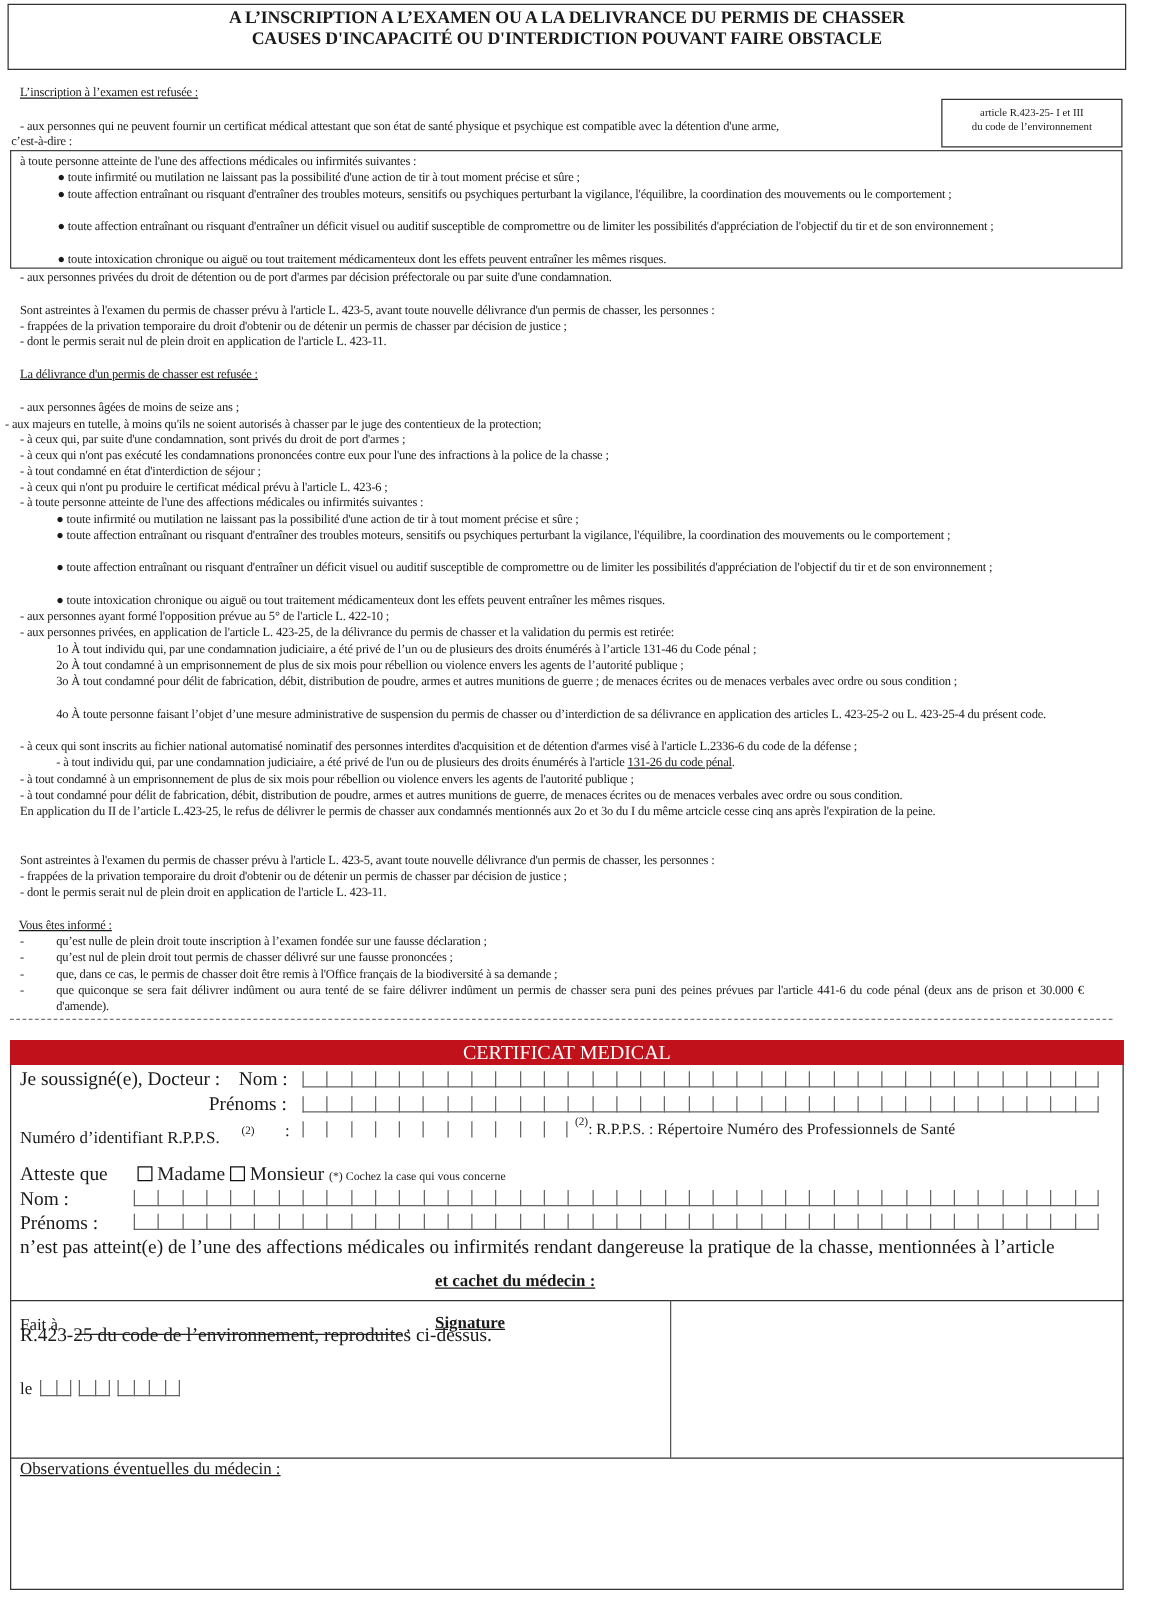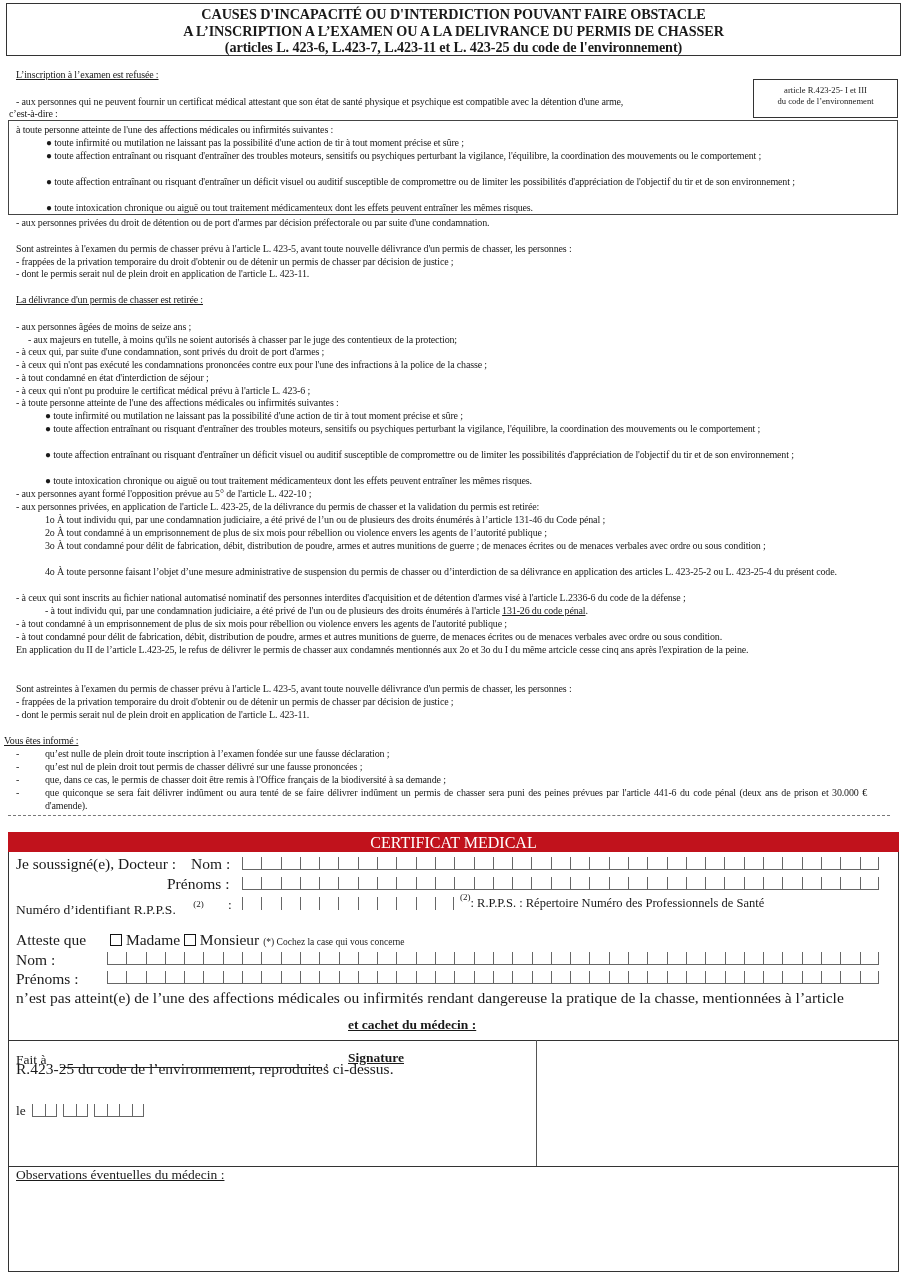--- a/index.html
+++ b/index.html
@@ -50,23 +50,22 @@
   .checkbox { display: inline-block; width: 12px; height: 12px; border: 1.6px solid #111; box-sizing: border-box; vertical-align: -1px; }
   .sup { font-size: 9px; vertical-align: 7px; }
   #sig-top { left: 8px; top: 1040px; width: 891px; height: 0; border-top: 1.3px solid #333; }
   #sig-div { left: 536px; top: 1040px; width: 0; height: 126px; border-left: 1.2px solid #555; }
   #obs-top { left: 8px; top: 1166px; width: 891px; height: 0; border-top: 1.3px solid #333; }
 </style>
 </head>
 <body>
 
 <div id="title-box" class="abs">
+  <div>A L’INSCRIPTION A L’EXAMEN OU A LA DELIVRANCE DU PERMIS DE CHASSER</div>
   <div>CAUSES D'INCAPACITÉ OU D'INTERDICTION POUVANT FAIRE OBSTACLE</div>
-  <div>A L’INSCRIPTION A L’EXAMEN OU A LA DELIVRANCE DU PERMIS DE CHASSER</div>
-  <div>(articles L. 423-6, L.423-7, L.423-11 et L. 423-25 du code de l'environnement)</div>
 </div>
 
 <div class="abs small u" style="left:16px; top:68px;">L’inscription à l’examen est refusée :</div>
 <div class="abs small" style="left:16px; top:95px;">- aux personnes qui ne peuvent fournir un certificat médical attestant que son état de santé physique et psychique est compatible avec la détention d'une arme,</div>
 <div class="abs small" style="left:9px; top:107px;">c’est-à-dire :</div>
 
 <div id="article-box" class="abs">
   <div>article R.423-25- I et III</div>
   <div>du code de l’environnement</div>
 </div>
@@ -77,23 +76,23 @@
   <div class="small just" style="position:absolute; left:37px; top:28px; width:820px;">● toute affection entraînant ou risquant d'entraîner des troubles moteurs, sensitifs ou psychiques perturbant la vigilance, l'équilibre, la coordination des mouvements ou le comportement ;</div>
   <div class="small just" style="position:absolute; left:37px; top:54px; width:820px;">● toute affection entraînant ou risquant d'entraîner un déficit visuel ou auditif susceptible de compromettre ou de limiter les possibilités d'appréciation de l'objectif du tir et de son environnement ;</div>
   <div class="small" style="position:absolute; left:37px; top:80px;">● toute intoxication chronique ou aiguë ou tout traitement médicamenteux dont les effets peuvent entraîner les mêmes risques.</div>
 </div>
 <div class="abs small" style="left:16px; top:216px;">- aux personnes privées du droit de détention ou de port d'armes par décision préfectorale ou par suite d'une condamnation.</div>
 
 <div class="abs small" style="left:16px; top:242px;">Sont astreintes à l'examen du permis de chasser prévu à l'article L. 423-5, avant toute nouvelle délivrance d'un permis de chasser, les personnes :</div>
 <div class="abs small" style="left:16px; top:255px;">- frappées de la privation temporaire du droit d'obtenir ou de détenir un permis de chasser par décision de justice ;</div>
 <div class="abs small" style="left:16px; top:267px;">- dont le permis serait nul de plein droit en application de l'article L. 423-11.</div>
 
-<div class="abs small u" style="left:16px; top:293px;">La délivrance d'un permis de chasser est retirée :</div>
+<div class="abs small u" style="left:16px; top:293px;">La délivrance d'un permis de chasser est refusée :</div>
 <div class="abs small" style="left:16px; top:320px;">- aux personnes âgées de moins de seize ans ;</div>
-<div class="abs small" style="left:28px; top:333px;">- aux majeurs en tutelle, à moins qu'ils ne soient autorisés à chasser par le juge des contentieux de la protection;</div>
+<div class="abs small" style="left:4px; top:333px;">- aux majeurs en tutelle, à moins qu'ils ne soient autorisés à chasser par le juge des contentieux de la protection;</div>
 <div class="abs small" style="left:16px; top:345px;">- à ceux qui, par suite d'une condamnation, sont privés du droit de port d'armes ;</div>
 <div class="abs small" style="left:16px; top:358px;">- à ceux qui n'ont pas exécuté les condamnations prononcées contre eux pour l'une des infractions à la police de la chasse ;</div>
 <div class="abs small" style="left:16px; top:371px;">- à tout condamné en état d'interdiction de séjour ;</div>
 <div class="abs small" style="left:16px; top:384px;">- à ceux qui n'ont pu produire le certificat médical prévu à l'article L. 423-6 ;</div>
 <div class="abs small" style="left:16px; top:396px;">- à toute personne atteinte de l'une des affections médicales ou infirmités suivantes :</div>
 <div class="abs small" style="left:45px; top:409px;">● toute infirmité ou mutilation ne laissant pas la possibilité d'une action de tir à tout moment précise et sûre ;</div>
 <div class="abs small just" style="left:45px; top:422px; width:820px;">● toute affection entraînant ou risquant d'entraîner des troubles moteurs, sensitifs ou psychiques perturbant la vigilance, l'équilibre, la coordination des mouvements ou le comportement ;</div>
 <div class="abs small just" style="left:45px; top:448px; width:820px;">● toute affection entraînant ou risquant d'entraîner un déficit visuel ou auditif susceptible de compromettre ou de limiter les possibilités d'appréciation de l'objectif du tir et de son environnement ;</div>
 <div class="abs small" style="left:45px; top:474px;">● toute intoxication chronique ou aiguë ou tout traitement médicamenteux dont les effets peuvent entraîner les mêmes risques.</div>
 <div class="abs small" style="left:16px; top:487px;">- aux personnes ayant formé l'opposition prévue au 5° de l'article L. 422-10 ;</div>
@@ -107,21 +106,21 @@
   <span>- à tout individu qui, par une condamnation judiciaire, a été privé de l'un ou de plusieurs des droits énumérés à l'article </span><span class="u">131-26 du code pénal</span><span>.</span>
 </div>
 <div class="abs small" style="left:16px; top:617px;">- à tout condamné à un emprisonnement de plus de six mois pour rébellion ou violence envers les agents de l'autorité publique ;</div>
 <div class="abs small" style="left:16px; top:630px;">- à tout condamné pour délit de fabrication, débit, distribution de poudre, armes et autres munitions de guerre, de menaces écrites ou de menaces verbales avec ordre ou sous condition.</div>
 <div class="abs small just" style="left:16px; top:643px; width:850px;">En application du II de l’article L.423-25, le refus de délivrer le permis de chasser aux condamnés mentionnés aux 2o et 3o du I du même artcicle cesse cinq ans après l'expiration de la peine.</div>
 
 <div class="abs small" style="left:16px; top:682px;">Sont astreintes à l'examen du permis de chasser prévu à l'article L. 423-5, avant toute nouvelle délivrance d'un permis de chasser, les personnes :</div>
 <div class="abs small" style="left:16px; top:695px;">- frappées de la privation temporaire du droit d'obtenir ou de détenir un permis de chasser par décision de justice ;</div>
 <div class="abs small" style="left:16px; top:708px;">- dont le permis serait nul de plein droit en application de l'article L. 423-11.</div>
 
-<div class="abs small u" style="left:4px; top:734px;">Vous êtes informé :</div>
+<div class="abs small u" style="left:15px; top:734px;">Vous êtes informé :</div>
 <div class="abs small" style="left:16px; top:747px;"><span class="dashcol">-</span><span>qu’est nulle de plein droit toute inscription à l’examen fondée sur une fausse déclaration ;</span></div>
 <div class="abs small" style="left:16px; top:760px;"><span class="dashcol">-</span><span>qu’est nul de plein droit tout permis de chasser délivré sur une fausse prononcées ;</span></div>
 <div class="abs small" style="left:16px; top:773px;"><span class="dashcol">-</span><span>que, dans ce cas, le permis de chasser doit être remis à l'Office français de la biodiversité à sa demande ;</span></div>
 <div class="abs small" style="left:16px; top:786px;"><span class="dashcol">-</span></div>
 <div class="abs small just" style="left:45px; top:786px; width:822px;">que quiconque se sera fait délivrer indûment ou aura tenté de se faire délivrer indûment un permis de chasser sera puni des peines prévues par l'article 441-6 du code pénal (deux ans de prison et 30.000 € d'amende).</div>
 
 <div id="separator" class="abs"></div>
 
 <div id="cert" class="abs"></div>
 <div id="cert-header" class="abs" style="background: rgb(193, 18, 28);">CERTIFICAT MEDICAL</div>

